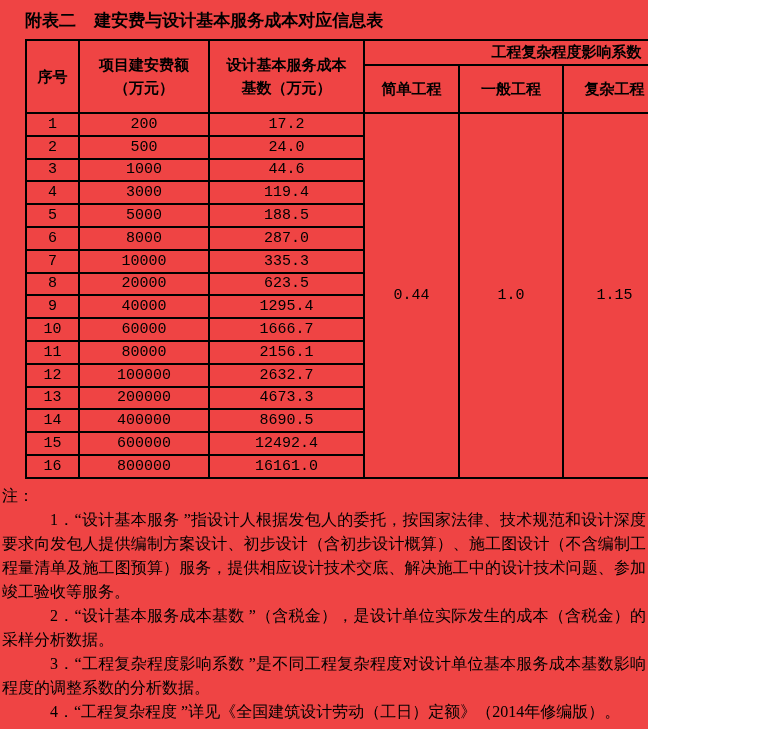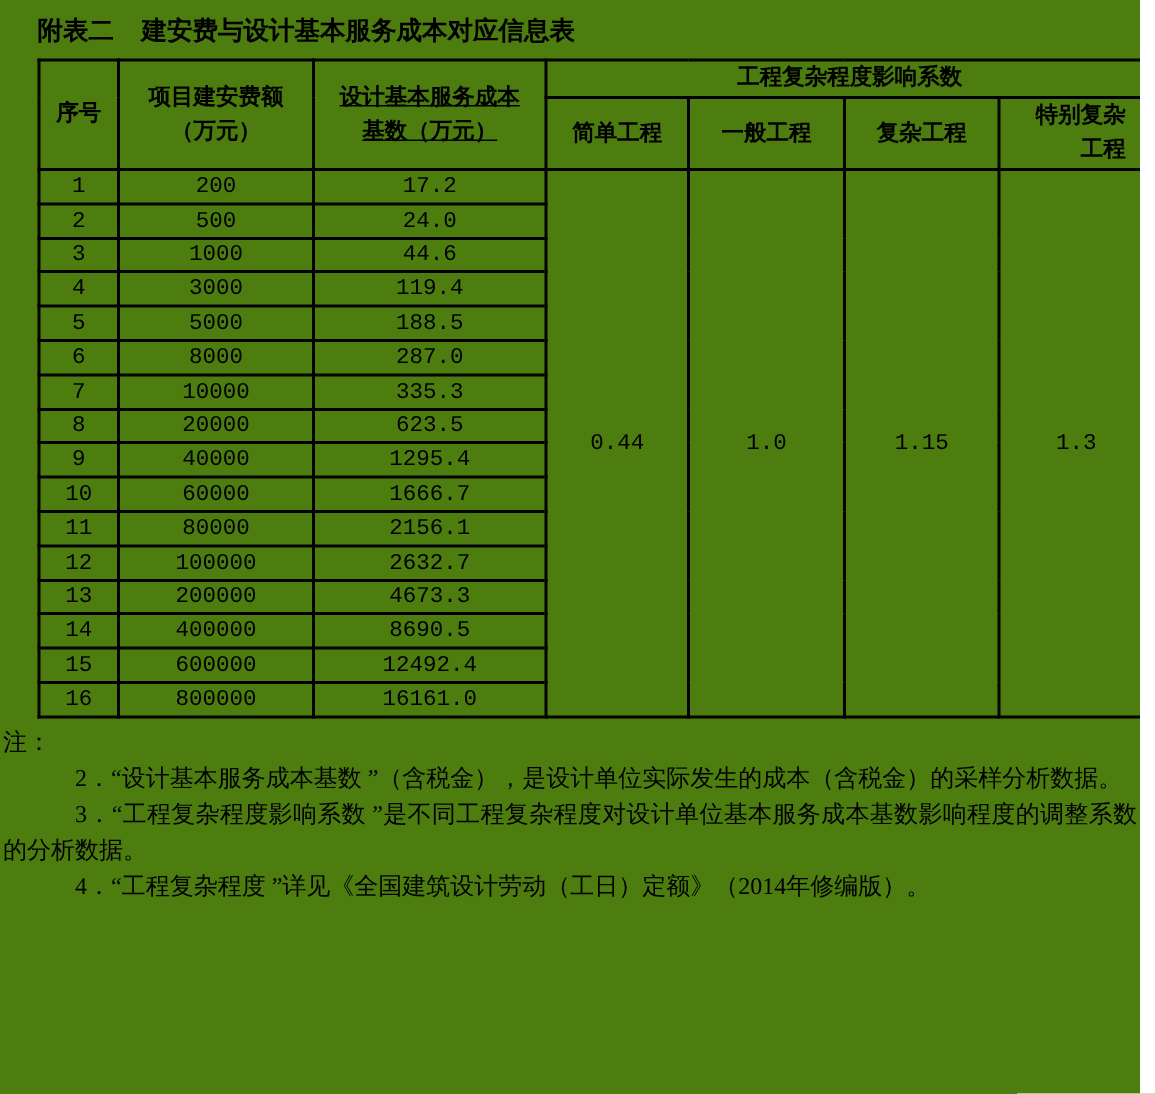--- a/index.html
+++ b/index.html
@@ -3,23 +3,23 @@
 <meta charset="utf-8">
 <style>
   * { margin: 0; padding: 0; box-sizing: border-box; }
   html, body {
     background: #ffffff;
     width: 770px;
     font-family: "Liberation Serif", "DejaVu Serif", serif;
     color: #000000;
   }
   .page {
-    width: 760px;
+    width: 648px;
     height: 729px;
-    background: #4d7c0f;
+    background: #ef4444;
     overflow: hidden;
   }
   .doc-title {
     margin: 9px 0 7px 25px;
     font-size: 17px;
     font-weight: bold;
     white-space: nowrap;
   }
   .doc-title .title-text { margin-left: 14px; }
 
@@ -48,21 +48,21 @@
   td.num, td.coeff {
     font-family: "Liberation Mono", "DejaVu Sans Mono", monospace;
     font-size: 15px;
     line-height: 1;
   }
   .hdr-wrap {
     display: inline-block;
     vertical-align: middle;
   }
   .w-cost  { max-width: 6.5em; }
-  .w-base  { max-width: 8.5em; text-decoration: underline; }
+  .w-base  { max-width: 8.5em; }
   .w-special { max-width: 4.4em; text-align: right; }
 
   .notes {
     margin: 5px 2px 0 2px;
     font-size: 16px;
     line-height: 24px;
     text-align: justify;
   }
   .notes .notes-label { text-align: left; }
   .notes p.note-item { text-indent: 48px; }
@@ -184,18 +184,19 @@
       <tr>
         <td class="num">16</td>
         <td class="num">800000</td>
         <td class="num">16161.0</td>
       </tr>
     </tbody>
   </table>
 
   <div class="notes">
     <p class="notes-label">注：</p>
+    <p class="note-item">1．“设计基本服务 ”指设计人根据发包人的委托，按国家法律、技术规范和设计深度要求向发包人提供编制方案设计、初步设计（含初步设计概算）、施工图设计（不含编制工程量清单及施工图预算）服务，提供相应设计技术交底、解决施工中的设计技术问题、参加竣工验收等服务。</p>
     <p class="note-item">2．“设计基本服务成本基数 ”（含税金），是设计单位实际发生的成本（含税金）的采样分析数据。</p>
     <p class="note-item">3．“工程复杂程度影响系数 ”是不同工程复杂程度对设计单位基本服务成本基数影响程度的调整系数的分析数据。</p>
     <p class="note-item">4．“工程复杂程度 ”详见《全国建筑设计劳动（工日）定额》（2014年修编版）。</p>
   </div>
 
 </div>
 
 </body></html>

